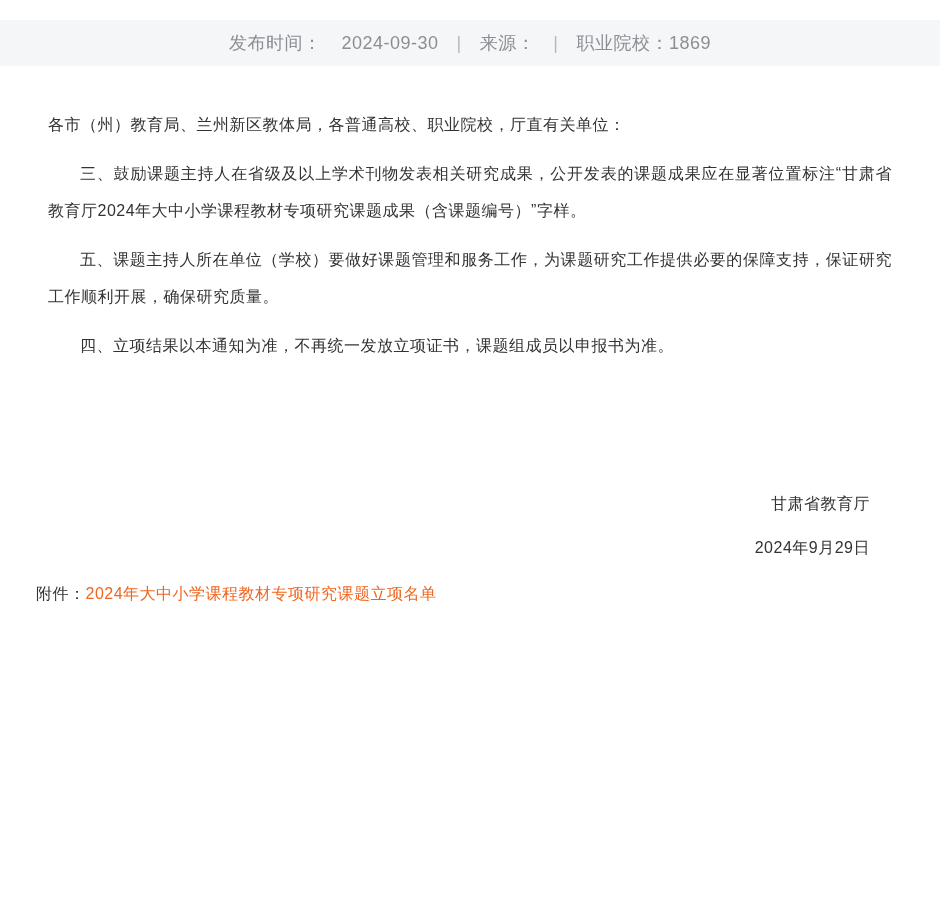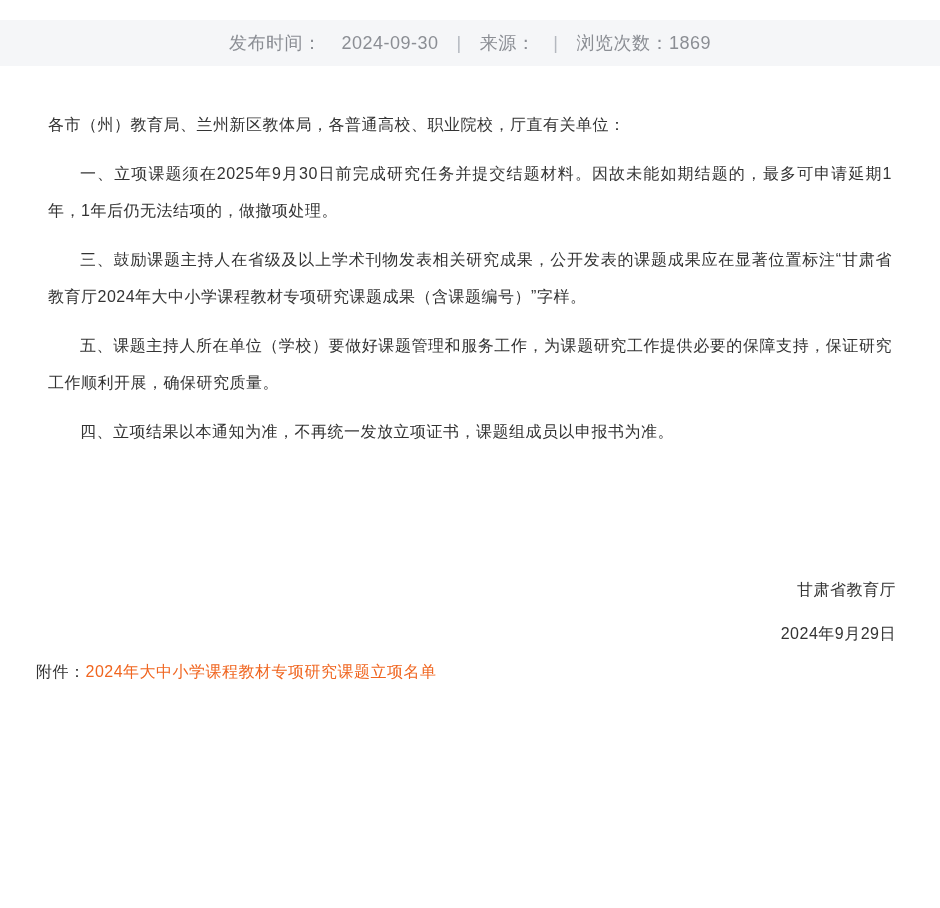--- a/index.html
+++ b/index.html
@@ -45,31 +45,31 @@
     line-height: 37px;
     color: #333333;
     text-align: justify;
     letter-spacing: 0.5px;
   }
   .content p { margin: 12px; text-indent: 2em; }
   .content p.no-indent { text-indent: 0; }
 
   .signature {
     margin-top: 118px;
-    padding-right: 44px;
+    padding-right: 70px;
     text-align: right;
     font-size: 16px;
     color: #333333;
     line-height: 44px;
     letter-spacing: 0.5px;
   }
   .signature p { margin: 0; }
 
   .attachment {
-    margin-top: 2px;
+    margin-top: 10px;
     padding: 0 36px;
     font-size: 16px;
     line-height: 28px;
     color: #333333;
     letter-spacing: 0.5px;
   }
   .attachment a {
     color: #f0651f;
     text-decoration: none;
     cursor: pointer;
@@ -80,27 +80,26 @@
 
 <div class="page">
 
 
   <div class="meta-bar">
     <span>发布时间：</span>
     <span class="val">2024-09-30</span>
     <span class="sep">|</span>
     <span>来源：</span>
     <span class="sep">|</span>
-    <span>浏览次数：</span>
+    <span>职业院校：</span>
     <span>1869</span>
   </div>
 
   <div class="content">
     <p class="no-indent">各市（州）教育局、兰州新区教体局，各普通高校、职业院校，厅直有关单位：</p>
-    <p>一、立项课题须在2025年9月30日前完成研究任务并提交结题材料。因故未能如期结题的，最多可申请延期1年，1年后仍无法结项的，做撤项处理。</p>
     <p>三、鼓励课题主持人在省级及以上学术刊物发表相关研究成果，公开发表的课题成果应在显著位置标注“甘肃省教育厅2024年大中小学课程教材专项研究课题成果（含课题编号）”字样。</p>
     <p>五、课题主持人所在单位（学校）要做好课题管理和服务工作，为课题研究工作提供必要的保障支持，保证研究工作顺利开展，确保研究质量。</p>
     <p>四、立项结果以本通知为准，不再统一发放立项证书，课题组成员以申报书为准。</p>
   </div>
 
   <div class="signature">
     <p>甘肃省教育厅</p>
     <p>2024年9月29日</p>
   </div>
 

